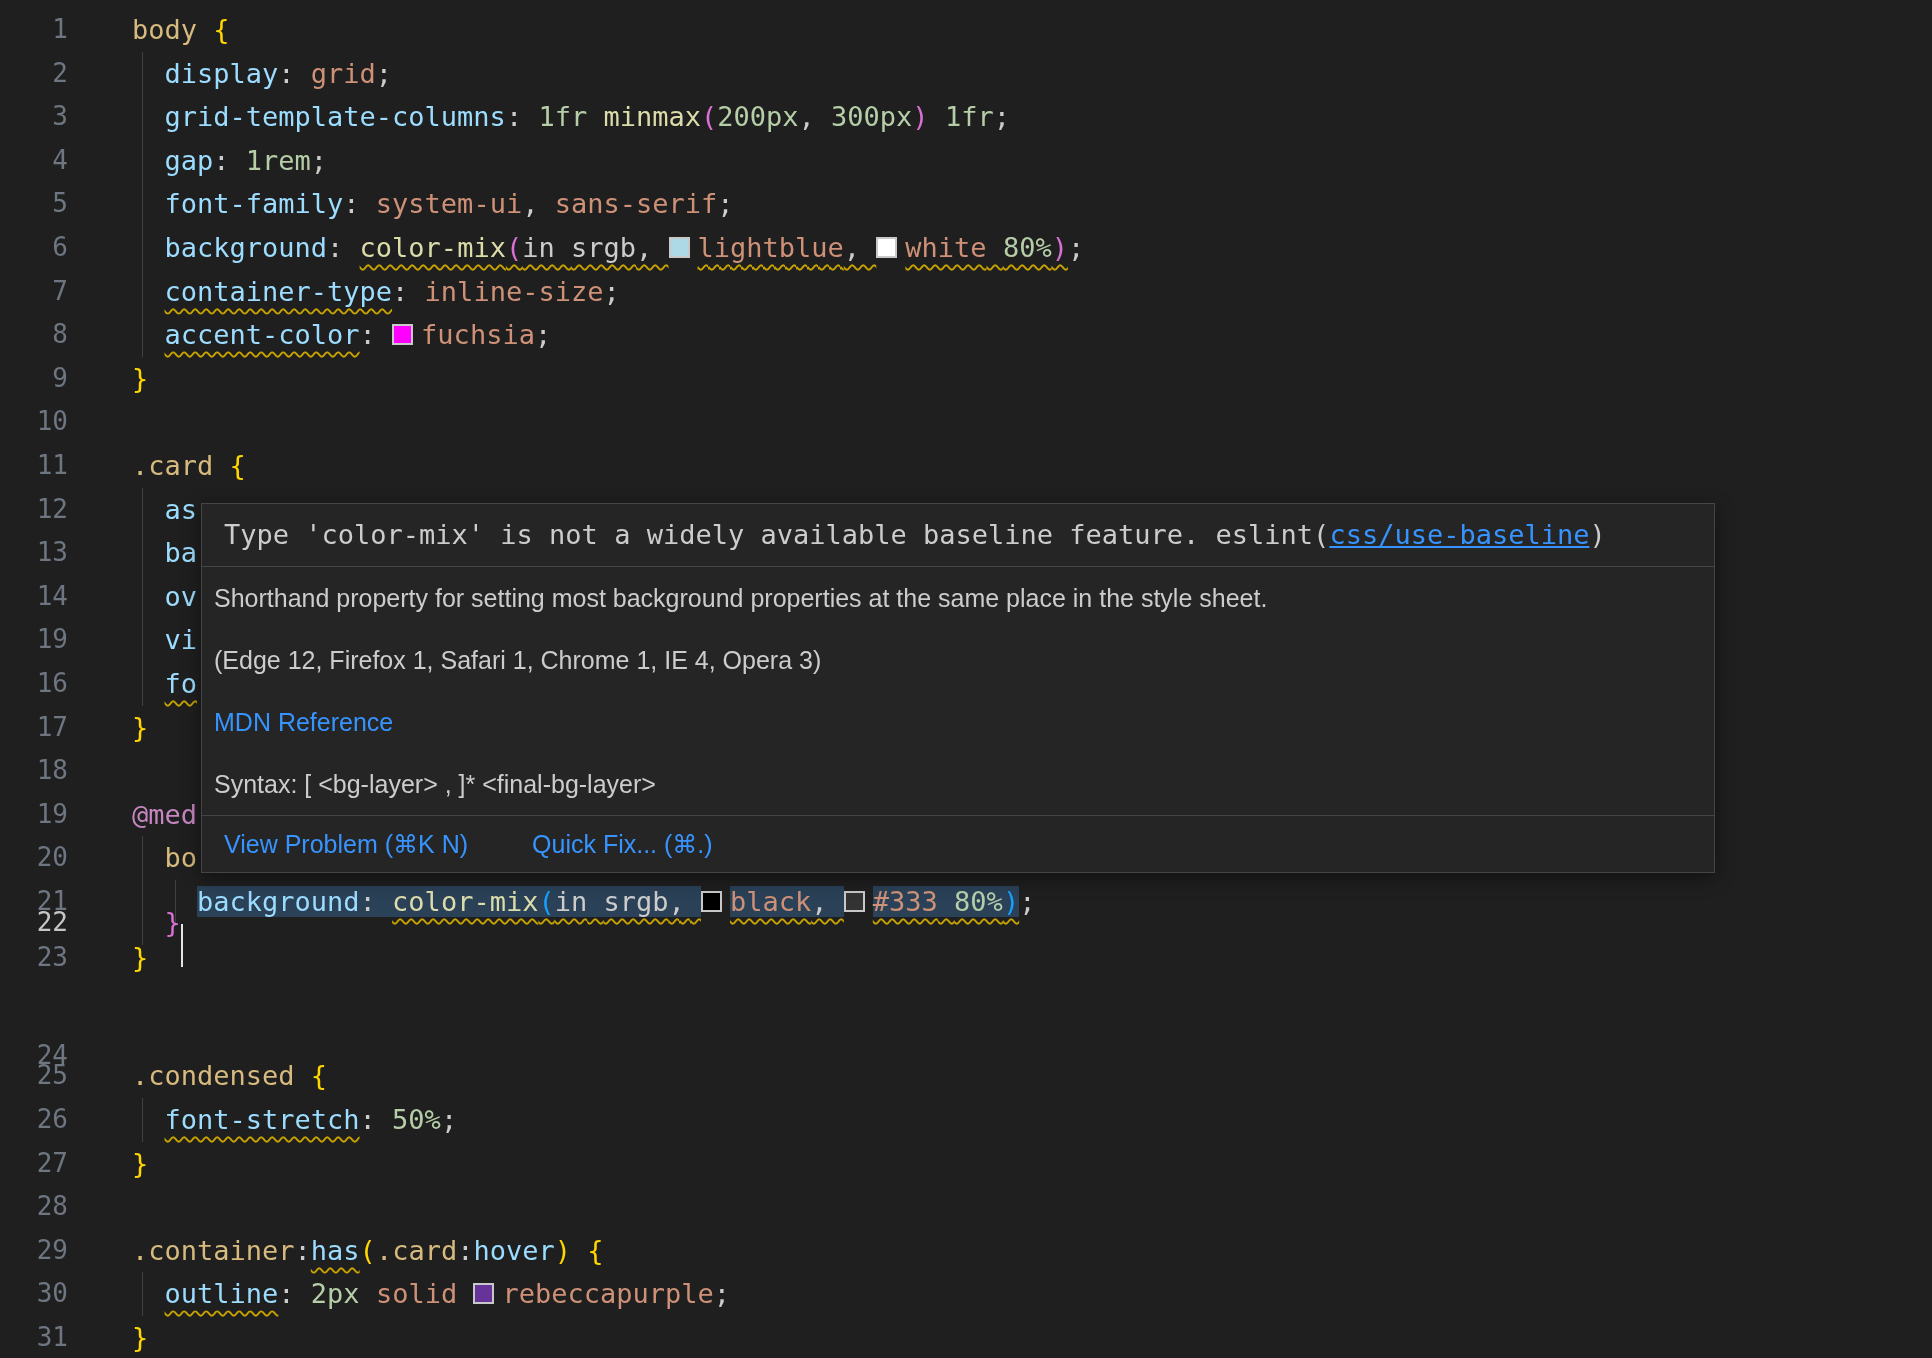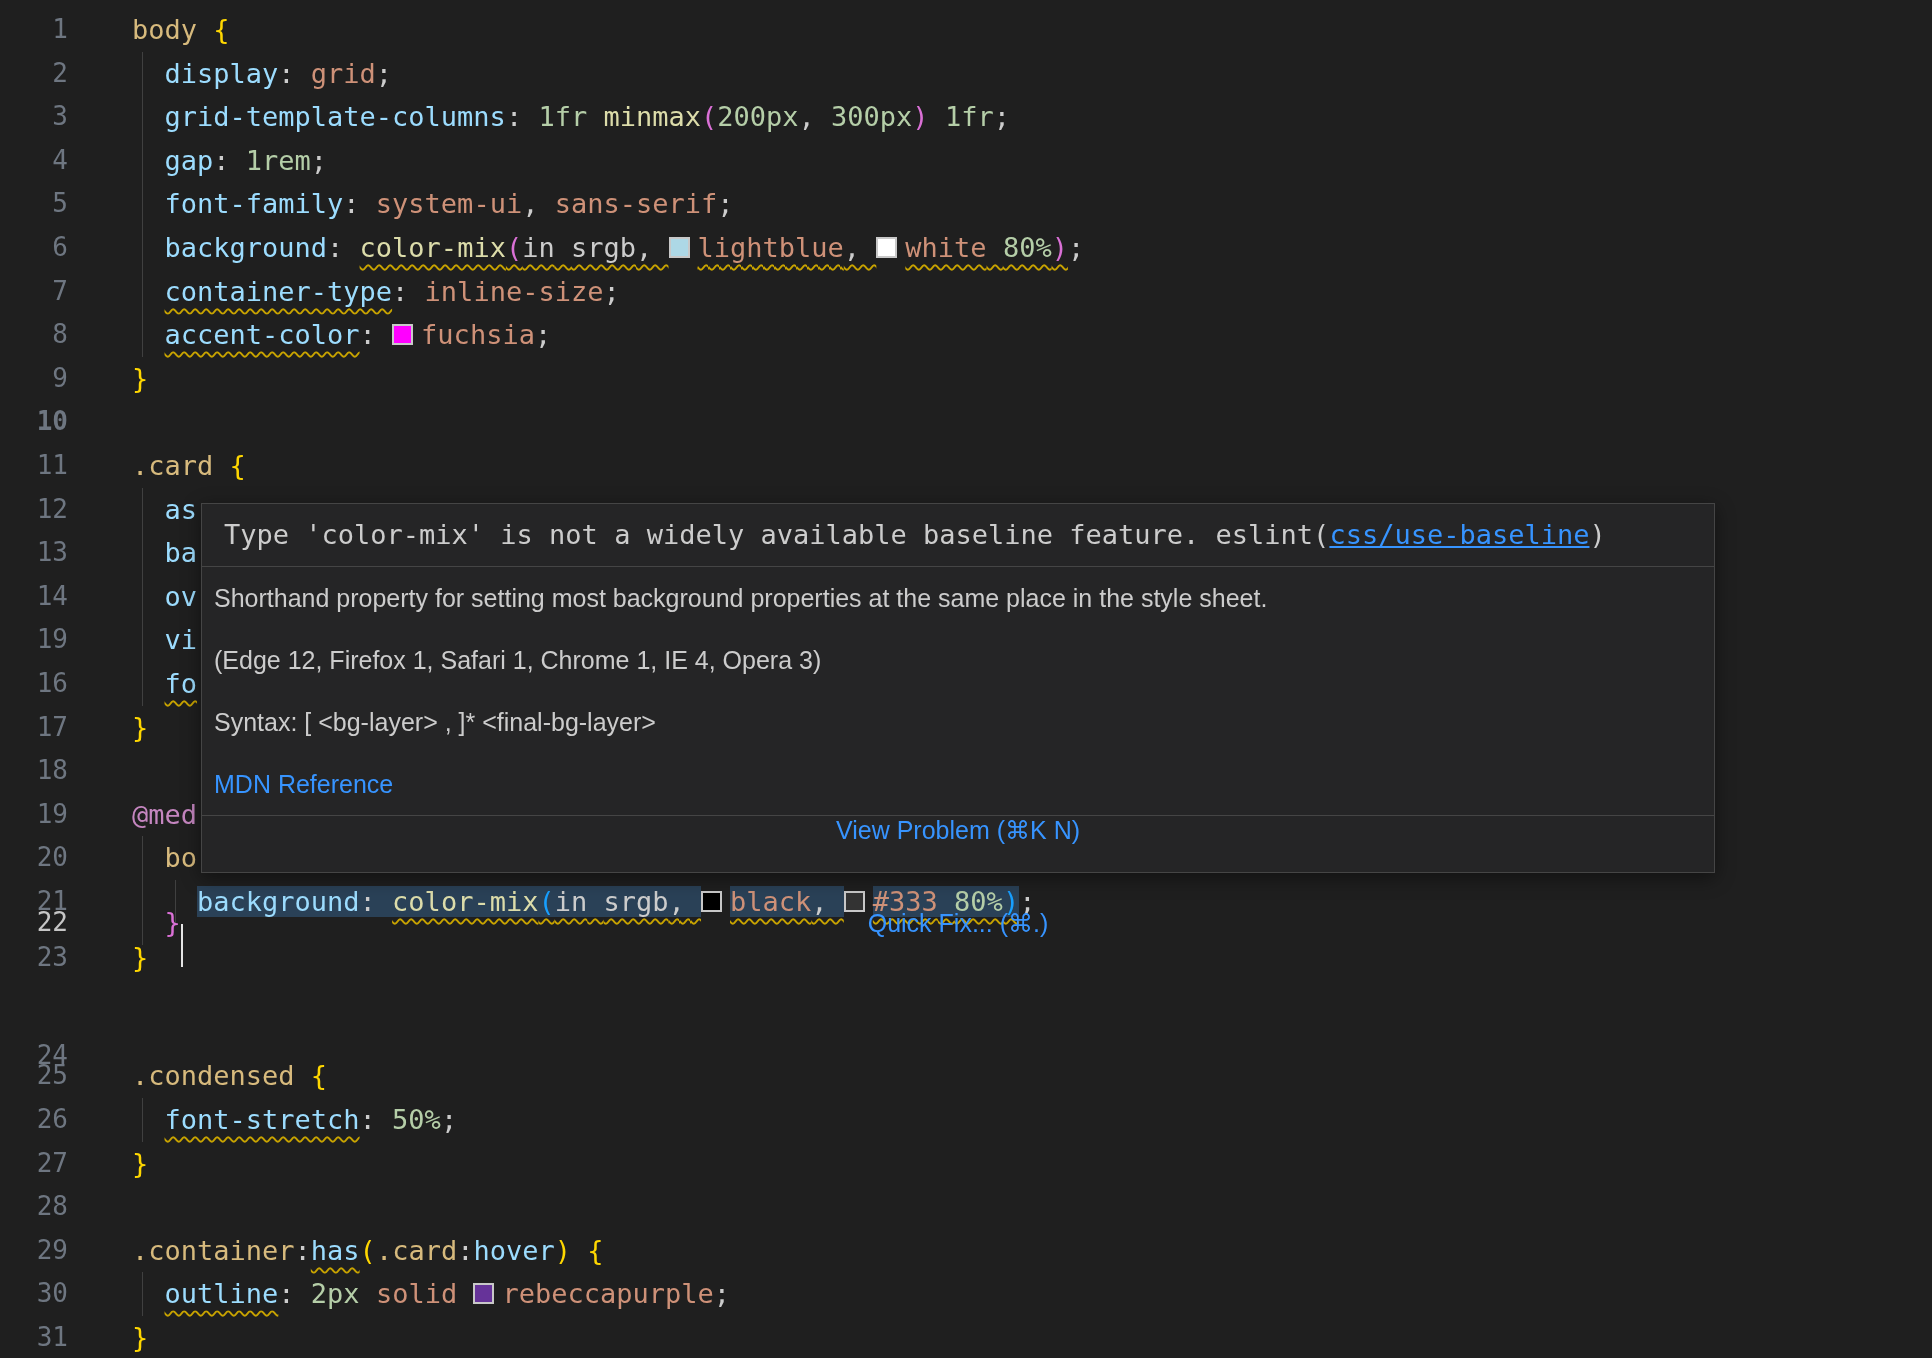--- a/index.html
+++ b/index.html
@@ -71,40 +71,39 @@
     height: 62px; display: flex; align-items: center; padding: 0 12px;
     font-family: "Liberation Sans", "DejaVu Sans", sans-serif;
     font-size: 25px; color: #cccccc;
   }
   .tt-divider { height: 1px; background: var(--tooltip-border, #454545); }
   .tt-actions {
     height: 56px; display: flex; align-items: center; gap: 64px;
     padding: 0 22px;
     font-family: "Liberation Sans", "DejaVu Sans", sans-serif;
     font-size: 25px;
-    flex-direction: column;
   }
   .tt-link { color: var(--link, #3794ff); cursor: pointer; text-decoration: none; }
   .tt-link.underline { text-decoration: underline; }
 </style>
 </head>
 <body>
 
 <div id="editor">
   <div id="code-area">
       <div class="line" style="top: 8px;"><div class="gutter">1</div><div class="code"><span class="tk-sel">body</span><span class="tk-def"> </span><span class="tk-b1">{</span></div></div>
       <div class="line" style="top: 51.6px;"><div class="gutter">2</div><span class="iguide" style="left: 142px;"></span><div class="code"><span class="tk-def">  </span><span class="tk-prop">display</span><span class="tk-def">: </span><span class="tk-val">grid</span><span class="tk-def">;</span></div></div>
       <div class="line" style="top: 95.2px;"><div class="gutter">3</div><span class="iguide" style="left: 142px;"></span><div class="code"><span class="tk-def">  </span><span class="tk-prop">grid-template-columns</span><span class="tk-def">: </span><span class="tk-num">1fr</span><span class="tk-def"> </span><span class="tk-fn">minmax</span><span class="tk-b2">(</span><span class="tk-num">200px</span><span class="tk-def">, </span><span class="tk-num">300px</span><span class="tk-b2">)</span><span class="tk-def"> </span><span class="tk-num">1fr</span><span class="tk-def">;</span></div></div>
       <div class="line" style="top: 138.8px;"><div class="gutter">4</div><span class="iguide" style="left: 142px;"></span><div class="code"><span class="tk-def">  </span><span class="tk-prop">gap</span><span class="tk-def">: </span><span class="tk-num">1rem</span><span class="tk-def">;</span></div></div>
       <div class="line" style="top: 182.4px;"><div class="gutter">5</div><span class="iguide" style="left: 142px;"></span><div class="code"><span class="tk-def">  </span><span class="tk-prop">font-family</span><span class="tk-def">: </span><span class="tk-val">system-ui</span><span class="tk-def">, </span><span class="tk-val">sans-serif</span><span class="tk-def">;</span></div></div>
       <div class="line" style="top: 226px;"><div class="gutter">6</div><span class="iguide" style="left: 142px;"></span><div class="code"><span class="tk-def">  </span><span class="tk-prop">background</span><span class="tk-def">: </span><span class="tk-fn sq">color-mix</span><span class="tk-b2 sq">(</span><span class="tk-def sq">in</span><span class="tk-def sq"> </span><span class="tk-def sq">srgb</span><span class="tk-def sq">, </span><span class="swatch" style="background: rgb(173, 216, 230);"></span><span class="tk-val sq">lightblue</span><span class="tk-def sq">, </span><span class="swatch" style="background: rgb(255, 255, 255);"></span><span class="tk-val sq">white</span><span class="tk-def sq"> </span><span class="tk-num sq">80%</span><span class="tk-b2 sq">)</span><span class="tk-def">;</span></div></div>
       <div class="line" style="top: 269.6px;"><div class="gutter">7</div><span class="iguide" style="left: 142px;"></span><div class="code"><span class="tk-def">  </span><span class="tk-prop sq">container-type</span><span class="tk-def">: </span><span class="tk-val">inline-size</span><span class="tk-def">;</span></div></div>
       <div class="line" style="top: 313.2px;"><div class="gutter">8</div><span class="iguide" style="left: 142px;"></span><div class="code"><span class="tk-def">  </span><span class="tk-prop sq">accent-color</span><span class="tk-def">: </span><span class="swatch" style="background: rgb(255, 0, 255);"></span><span class="tk-val">fuchsia</span><span class="tk-def">;</span></div></div>
       <div class="line" style="top: 356.8px;"><div class="gutter">9</div><div class="code"><span class="tk-b1">}</span></div></div>
-      <div class="line" style="top: 400.4px; font-weight: bold;"><div class="gutter">10</div><div class="code"></div></div>
+      <div class="line" style="top: 400.4px;"><div class="gutter">10</div><div class="code"></div></div>
       <div class="line" style="top: 444px; padding-left: 15px;"><div class="gutter">11</div><div class="code"><span class="tk-sel">.card</span><span class="tk-def"> </span><span class="tk-b1">{</span></div></div>
       <div class="line" style="top: 487.6px;"><div class="gutter">12</div><span class="iguide" style="left: 142px;"></span><div class="code"><span class="tk-def">  </span><span class="tk-prop">as</span></div></div>
       <div class="line" style="top: 531.2px;"><div class="gutter">13</div><span class="iguide" style="left: 142px;"></span><div class="code"><span class="tk-def">  </span><span class="tk-prop">ba</span></div></div>
       <div class="line" style="top: 574.8px;"><div class="gutter">14</div><span class="iguide" style="left: 142px;"></span><div class="code"><span class="tk-def">  </span><span class="tk-prop">ov</span></div></div>
       <div class="line" style="top: 618.4px;"><div class="gutter">19</div><span class="iguide" style="left: 142px;"></span><div class="code"><span class="tk-def">  </span><span class="tk-prop">vi</span></div></div>
       <div class="line" style="top: 662px;"><div class="gutter">16</div><span class="iguide" style="left: 142px;"></span><div class="code"><span class="tk-def">  </span><span class="tk-prop sq">fo</span></div></div>
       <div class="line" style="top: 705.6px;"><div class="gutter">17</div><div class="code"><span class="tk-b1">}</span></div></div>
       <div class="line" style="top: 749.2px;"><div class="gutter">18</div><div class="code"></div></div>
       <div class="line" style="top: 792.8px;"><div class="gutter">19</div><div class="code"><span class="tk-at">@med</span></div></div>
       <div class="line" style="top: 836.4px;"><div class="gutter">20</div><span class="iguide" style="left: 142px;"></span><div class="code"><span class="tk-def">  </span><span class="tk-sel">bo</span></div></div>
@@ -120,23 +119,23 @@
       <div class="line" style="top: 1272.4px;"><div class="gutter">30</div><span class="iguide" style="left: 142px;"></span><div class="code"><span class="tk-def">  </span><span class="tk-prop sq">outline</span><span class="tk-def">: </span><span class="tk-num">2px</span><span class="tk-def"> </span><span class="tk-val">solid</span><span class="tk-def"> </span><span class="swatch" style="background: rgb(102, 51, 153);"></span><span class="tk-val">rebeccapurple</span><span class="tk-def">;</span></div></div>
       <div class="line" style="top: 1316px;"><div class="gutter">31</div><div class="code"><span class="tk-b1">}</span></div></div>
       <div class="cursor" style="left: 180.78px; top: 923.6px;"></div>
     </div>
 
   <div class="tooltip">
     <div class="tt-code"><span>Type 'color-mix' is not a widely available baseline feature. eslint(</span><a class="tt-link underline">css/use-baseline</a><span>)</span></div>
     <div class="tt-divider"></div>
     <div class="tt-row">Shorthand property for setting most background properties at the same place in the style sheet.</div>
     <div class="tt-row">(Edge 12, Firefox 1, Safari 1, Chrome 1, IE 4, Opera 3)</div>
-    <div class="tt-row">Syntax: [ &lt;bg-layer&gt; , ]* &lt;final-bg-layer&gt;</div>
     <div class="tt-row">
         <a class="tt-link">MDN Reference</a>
       </div>
+    <div class="tt-row">Syntax: [ &lt;bg-layer&gt; , ]* &lt;final-bg-layer&gt;</div>
     <div class="tt-divider"></div>
     <div class="tt-actions">
       <a class="tt-link">View Problem (⌘K N)</a>
       <a class="tt-link">Quick Fix... (⌘.)</a>
     </div>
   </div>
 </div>
 
 </body></html>

